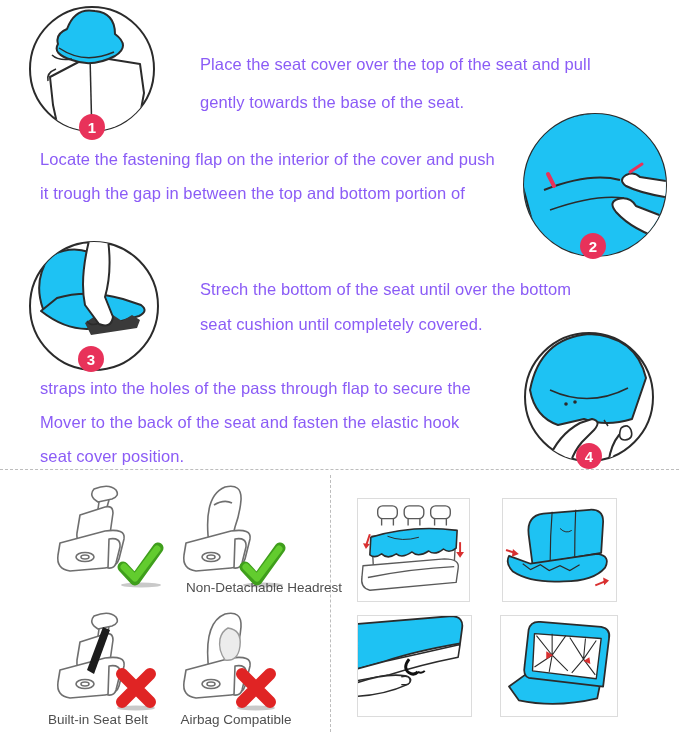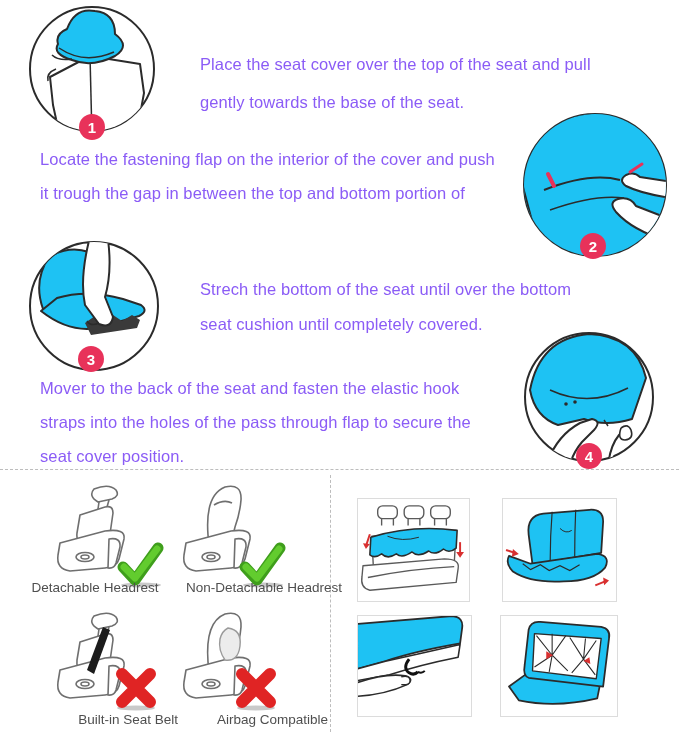--- a/index.html
+++ b/index.html
@@ -108,22 +108,22 @@
     </svg>
     <div class="badge" style="left:51px;top:107px;">3</div>
   </div>
 
   <div class="abs step-text t3">
     <div class="ln">Strech the bottom of the seat until over the bottom</div>
     <div class="ln">seat cushion until completely covered.</div>
   </div>
 
   <div class="abs step-text t4">
+    <div class="ln">straps into the holes of the pass through flap to secure the</div>
     <div class="ln">Mover to the back of the seat and fasten the elastic hook</div>
-    <div class="ln">straps into the holes of the pass through flap to secure the</div>
     <div class="ln">seat cover position.</div>
   </div>
 
   <div class="abs illus" style="left:522px;top:330px;width:134px;height:134px;">
     <svg viewBox="0 0 134 134" width="134" height="134">
       <defs>
           <clipPath id="c4">
             <circle cx="67" cy="67" r="64"></circle>
           </clipPath>
         </defs>
@@ -158,21 +158,20 @@
       </g>
     </svg>
   </div>
   <div class="abs" style="left:116px;top:542px;width:48px;height:46px;">
     <svg viewBox="0 0 48 46" width="48" height="46">
       <ellipse cx="25" cy="43" rx="20" ry="2.5" fill="#c9c9c9"></ellipse>
       <path d="M7 25 L19 38 L42 6" fill="none" stroke="#3F9E1C" stroke-width="11" stroke-linecap="round" stroke-linejoin="round"></path>
       <path d="M8 25 L19 36 L41 7" fill="none" stroke="#62CC2E" stroke-width="7" stroke-linecap="round" stroke-linejoin="round"></path>
     </svg>
   </div>
-  <div class="abs compat-label" style="left:15px;top:580px;">Detachable Headrest</div>
 
   <div class="abs" style="left:172px;top:481px;width:112px;height:102px;">
     <svg viewBox="0 0 112 102" width="112" height="102">
       <g fill="#fff" stroke="#6f6f6f" stroke-width="1.6" stroke-linejoin="round">
         <path d="M36 54 Q33 14 53 6 Q70 2 69 19 Q68 32 63 46 L59 62 Q45 68 37 62 Z"></path>
         <path d="M42 24 Q52 18 60 22" fill="none"></path>
         <path d="M14 62 L59 50 Q80 47 78 58 L73 78 Q71 86 59 87 L24 90 Q10 88 12 74 Z"></path>
         <path d="M63 58 Q75 56 74 66 L70 82 Q68 88 62 87 Z"></path>
         <ellipse cx="39" cy="76" rx="9" ry="4.5"></ellipse>
         <ellipse cx="39" cy="76" rx="4" ry="2"></ellipse>
@@ -201,41 +200,41 @@
       </g>
       <path d="M55 17 L62 20 L46 64 L39 60 Z" fill="#1c1c1c"></path>
     </svg>
   </div>
   <div class="abs" style="left:112px;top:663px;width:48px;height:48px;">
     <svg viewBox="0 0 48 48" width="48" height="48">
       <ellipse cx="24" cy="45" rx="19" ry="2.5" fill="#c9c9c9"></ellipse>
       <path d="M10 11 L38 39 M38 11 L10 39" fill="none" stroke="#E02424" stroke-width="12" stroke-linecap="round"></path>
     </svg>
   </div>
-  <div class="abs compat-label" style="left:18px;top:712px;text-align:right;">Built-in Seat Belt</div>
+  <div class="abs compat-label" style="left:18px;top:712px;">Built-in Seat Belt</div>
 
   <div class="abs" style="left:172px;top:608px;width:112px;height:102px;">
     <svg viewBox="0 0 112 102" width="112" height="102">
       <g fill="#fff" stroke="#6f6f6f" stroke-width="1.6" stroke-linejoin="round">
         <path d="M36 54 Q33 14 53 6 Q70 2 69 19 Q68 32 63 46 L59 62 Q45 68 37 62 Z"></path>
         <path d="M14 62 L59 50 Q80 47 78 58 L73 78 Q71 86 59 87 L24 90 Q10 88 12 74 Z"></path>
         <path d="M63 58 Q75 56 74 66 L70 82 Q68 88 62 87 Z"></path>
         <ellipse cx="39" cy="76" rx="9" ry="4.5"></ellipse>
         <ellipse cx="39" cy="76" rx="4" ry="2"></ellipse>
       </g>
       <path d="M56 20 Q70 22 68 38 Q66 54 53 52 Q46 42 48 31 Q50 23 56 20 Z" fill="#ececec" stroke="#9a9a9a" stroke-width="1.4"></path>
     </svg>
   </div>
   <div class="abs" style="left:232px;top:663px;width:48px;height:48px;">
     <svg viewBox="0 0 48 48" width="48" height="48">
       <ellipse cx="24" cy="45" rx="19" ry="2.5" fill="#c9c9c9"></ellipse>
       <path d="M10 11 L38 39 M38 11 L10 39" fill="none" stroke="#E02424" stroke-width="12" stroke-linecap="round"></path>
     </svg>
   </div>
-  <div class="abs compat-label" style="left:168px;top:712px;text-align:right;">Airbag Compatible</div>
+  <div class="abs compat-label" style="left:156px;top:712px;">Airbag Compatible</div>
 
   <div class="abs panel" style="left:357px;top:498px;width:113px;height:104px;">
     <svg viewBox="0 0 113 104">
       <g fill="#fff" stroke="#5a5a5a" stroke-width="1.4" stroke-linejoin="round">
         <rect x="20" y="7" width="20" height="13" rx="5"></rect>
         <rect x="47" y="7" width="20" height="13" rx="5"></rect>
         <rect x="74" y="7" width="20" height="13" rx="5"></rect>
         <path d="M24 20 L24 27 M36 20 L36 27 M51 20 L51 27 M63 20 L63 27 M78 20 L78 27 M90 20 L90 27" fill="none"></path>
         <path d="M14 38 L100 32 L98 66 Q58 72 16 78 Z"></path>
         <path d="M5 68 L88 61 Q104 61 102 71 L100 85 L12 93 Q2 91 4 79 Z"></path>

